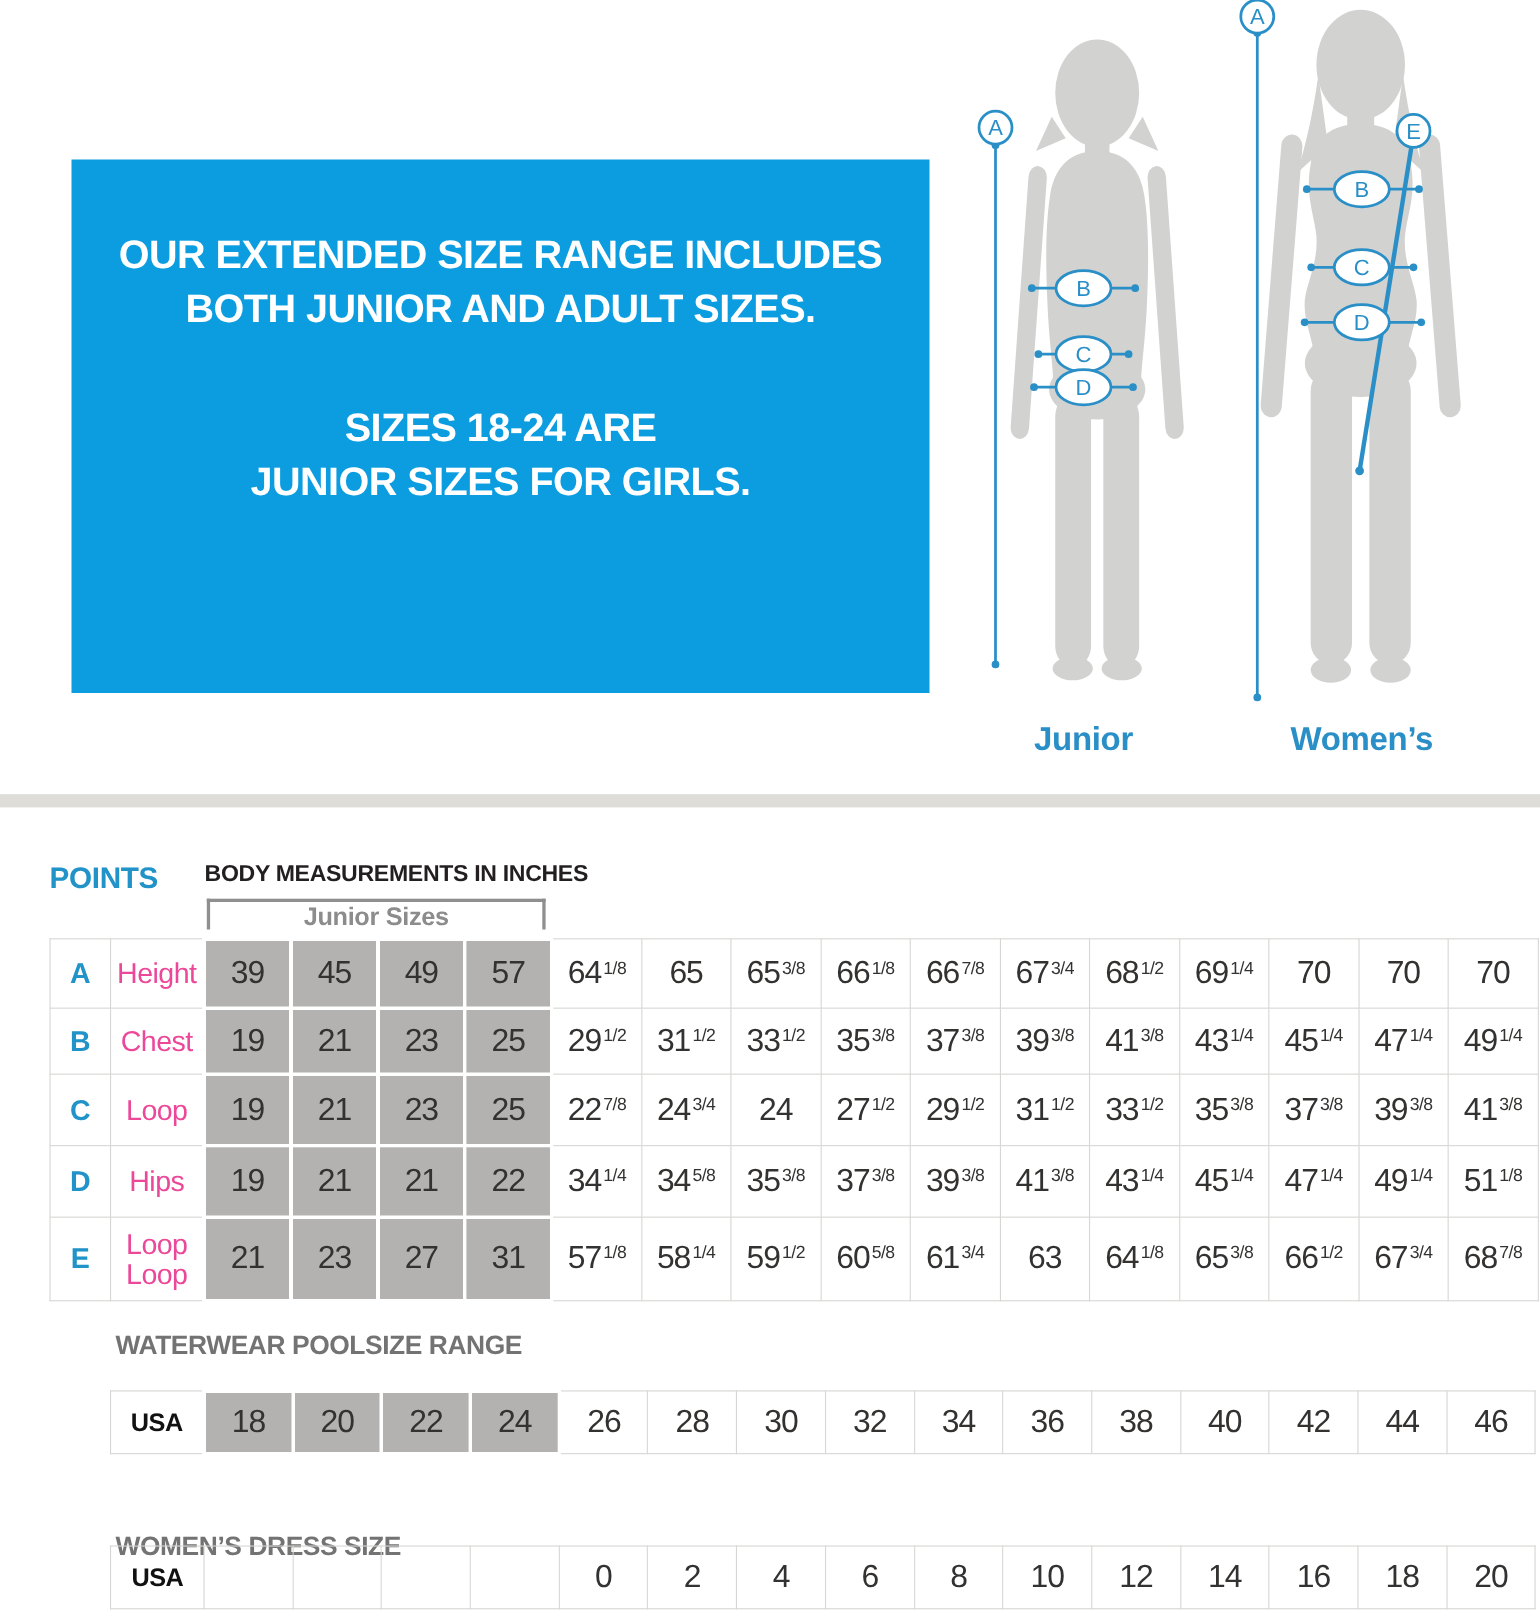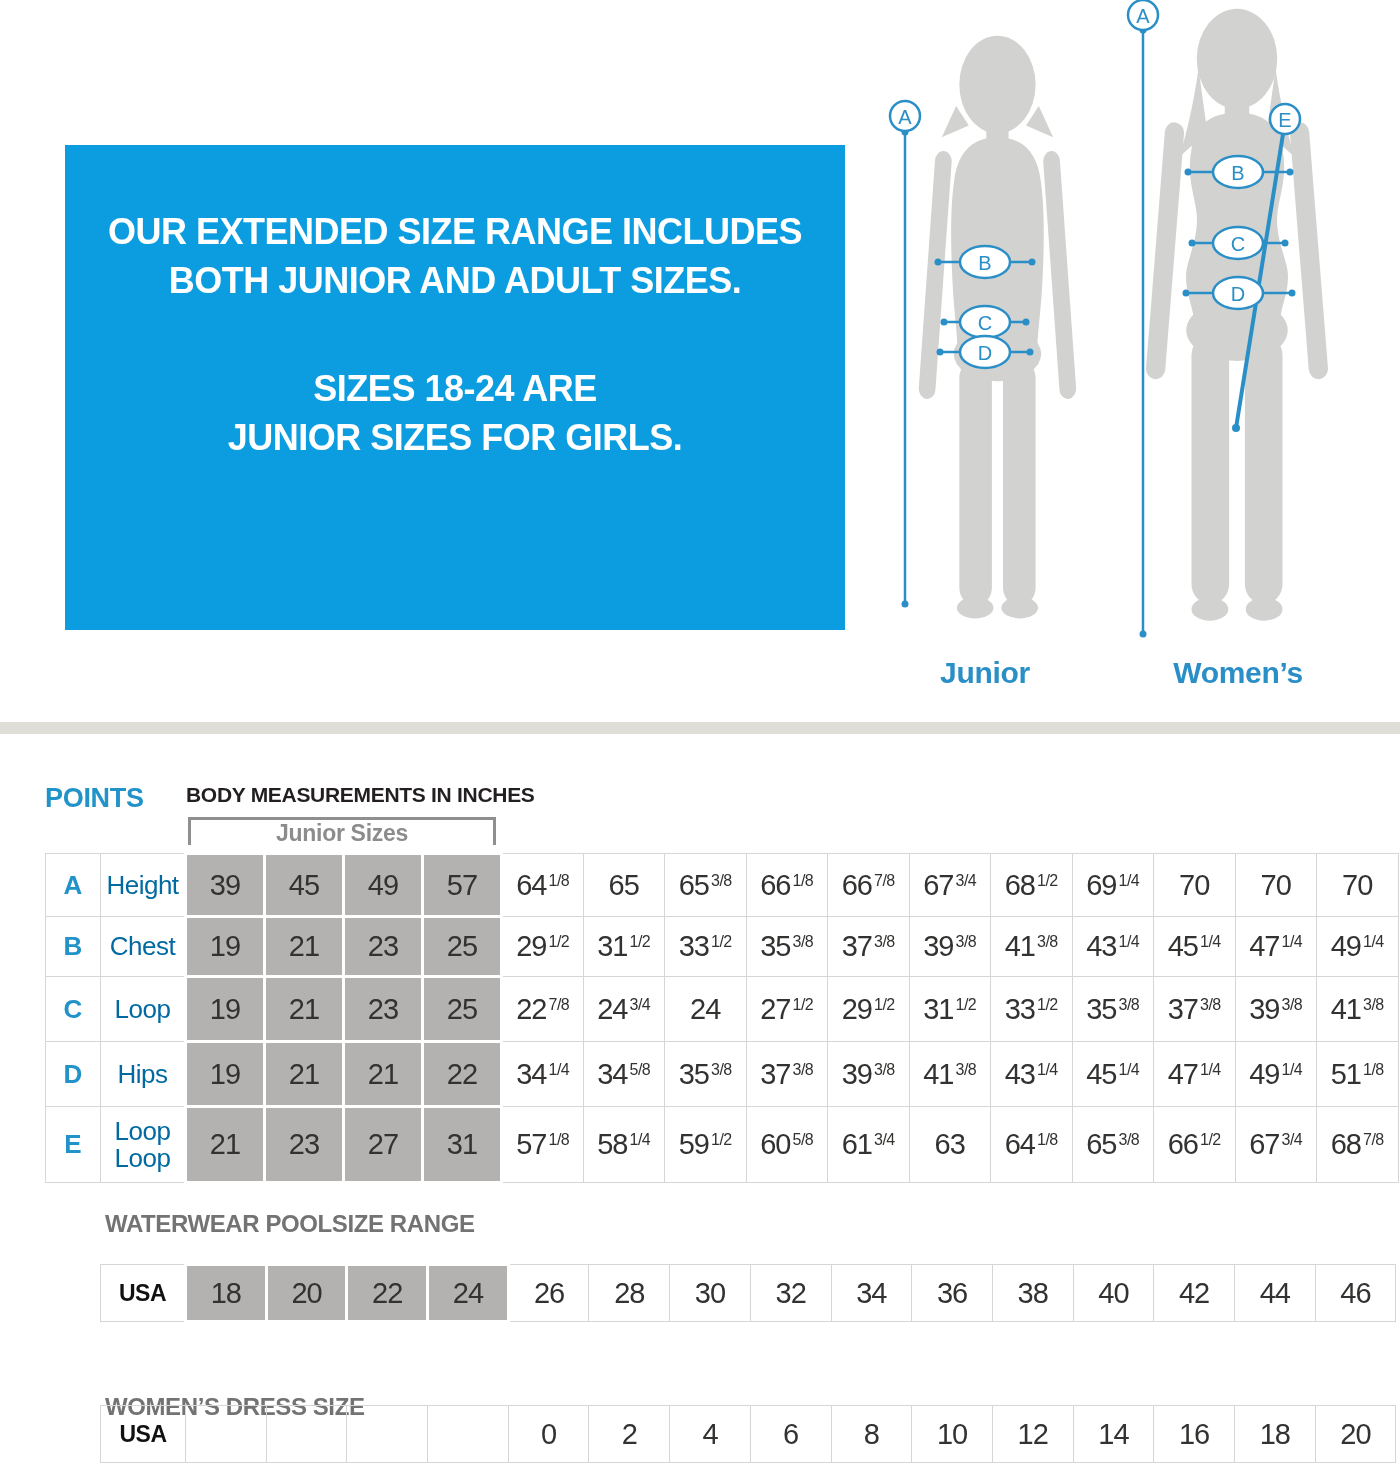--- a/index.html
+++ b/index.html
@@ -45,21 +45,21 @@
 
   
   table { border-collapse:collapse; table-layout:fixed; }
   td {
     border:1px solid #d6d6d4; text-align:center; vertical-align:middle; padding:0;
     overflow:hidden;
   }
   td.gray { background:#b3b2b0; border:3px solid #ffffff; }
   td.num  { font-size:29px; color:#333231; letter-spacing:-1px; }
   td.pt   { color:#2193c8; font-weight:bold; font-size:26px; }
-  td.lbl  { color:#0369a1; font-size:26px; line-height:27px; letter-spacing:-0.5px; }
+  td.lbl  { color:#ec4899; font-size:26px; line-height:27px; letter-spacing:-0.5px; }
   td.usa  { font-size:23px; font-weight:bold; color:#111111; letter-spacing:-0.5px; }
   .frac   { font-size:16px; vertical-align:9px; letter-spacing:-0.5px; margin-left:2px; }
 
   .main-table { position:absolute; left:45px; top:852px; }
   .size-table { position:absolute; left:100px; }
   .size-table tr { height:57px;margin-left:32px; }
   #pool-table  { top:1263px; }
   #dress-table { top:1405px; }
 </style>
 </head>

